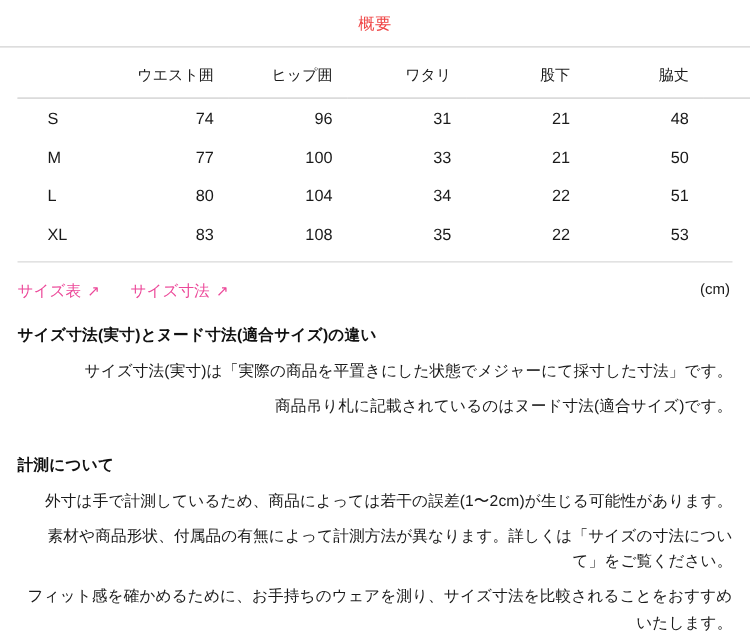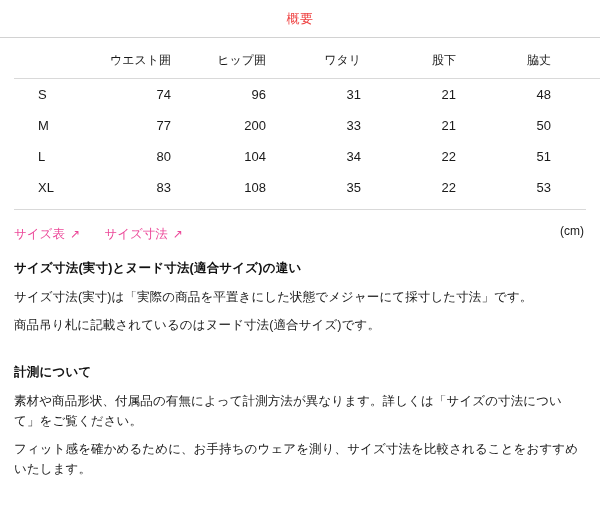--- a/index.html
+++ b/index.html
@@ -135,20 +135,21 @@
     color: #111111;
     margin: 10px 0 10px 0;
     letter-spacing: 0.2px;
   }
   .para {
     font-size: 12.5px;
     line-height: 1.62;
     color: #1a1a1a;
     margin: 4px 0 8px 0;
     letter-spacing: 0.1px;
+    text-align: right;
   }
   .block-gap { height: 10px; }
 </style>
 </head>
 <body>
 
 <div class="page">
 
   <div class="tabs">
     <div class="tab">概要</div>
@@ -173,21 +174,21 @@
           <td class="pad-r">74</td>
           <td class="pad-r">96</td>
           <td class="pad-r">31</td>
           <td class="pad-r">21</td>
           <td class="pad-r">48</td>
           <td class="pad-r">26</td>
         </tr>
         <tr>
           <td class="rowhead">M</td>
           <td class="pad-r">77</td>
-          <td class="pad-r">200</td>
+          <td class="pad-r">100</td>
           <td class="pad-r">33</td>
           <td class="pad-r">21</td>
           <td class="pad-r">50</td>
           <td class="pad-r">27</td>
         </tr>
         <tr>
           <td class="rowhead">L</td>
           <td class="pad-r">80</td>
           <td class="pad-r">104</td>
           <td class="pad-r">34</td>
@@ -223,18 +224,19 @@
 
   <div class="content">
 
     <div class="sec-title">サイズ寸法(実寸)とヌード寸法(適合サイズ)の違い</div>
     <p class="para">サイズ寸法(実寸)は「実際の商品を平置きにした状態でメジャーにて採寸した寸法」です。</p>
     <p class="para">商品吊り札に記載されているのはヌード寸法(適合サイズ)です。</p>
 
     <div class="block-gap"></div>
 
     <div class="sec-title">計測について</div>
+    <p class="para">外寸は手で計測しているため、商品によっては若干の誤差(1〜2cm)が生じる可能性があります。</p>
     <p class="para">素材や商品形状、付属品の有無によって計測方法が異なります。詳しくは「サイズの寸法について」をご覧ください。</p>
     <p class="para">フィット感を確かめるために、お手持ちのウェアを測り、サイズ寸法を比較されることをおすすめいたします。</p>
 
   </div>
 
 </div>
 
 </body></html>

